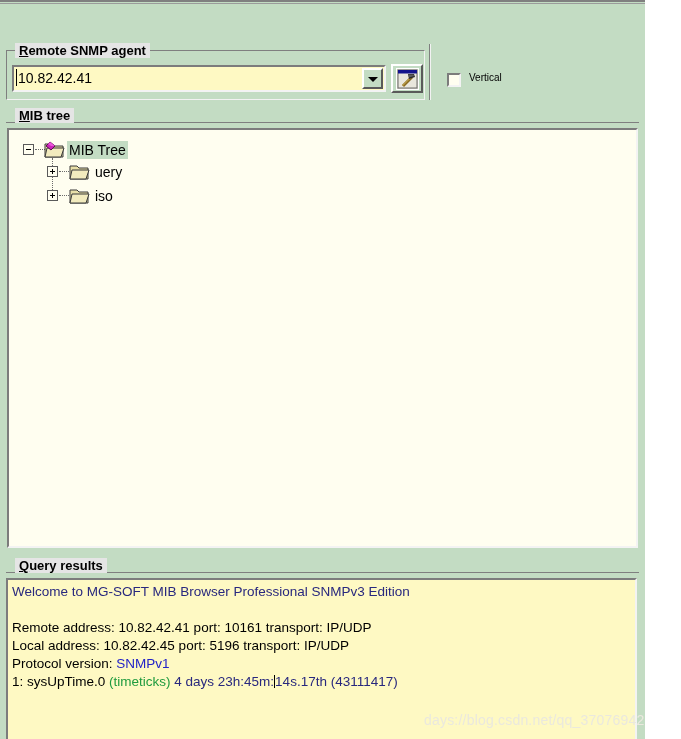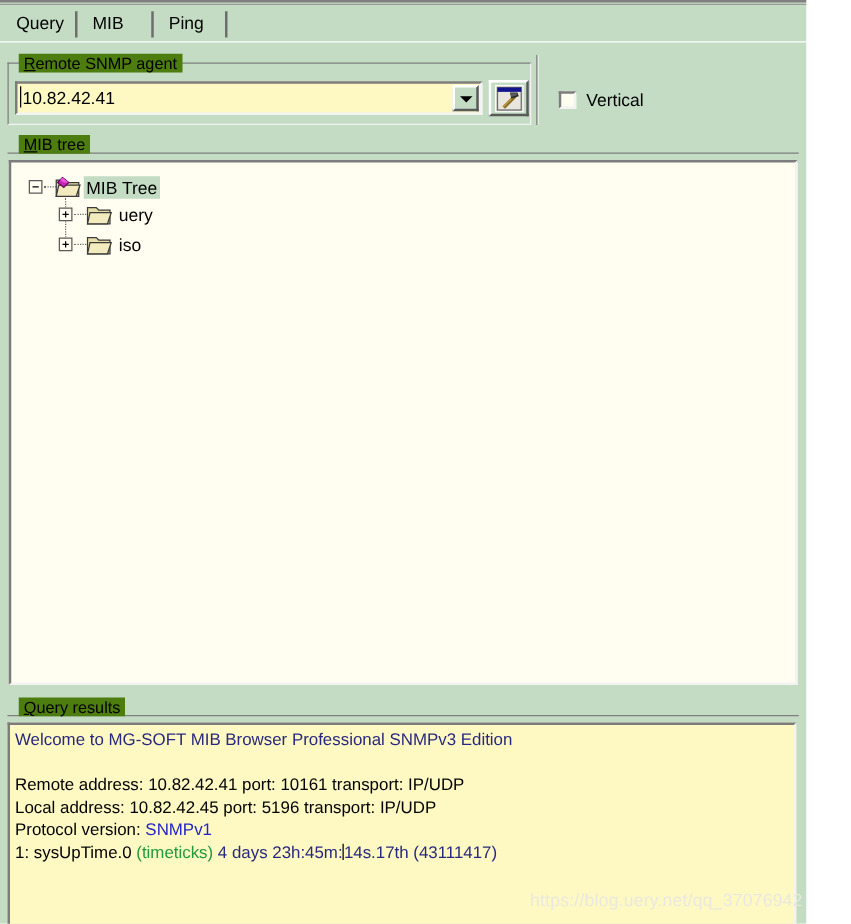--- a/index.html
+++ b/index.html
@@ -93,23 +93,24 @@
   }
   .group-title {
     position: absolute;
     left: 9px;
     top: 0;
     height: 15px;
     line-height: 15px;
     padding: 0 4px;
     font-size: 13px;
     color: #000000;
-    background: #4d7c0f;
+    background: #e5e5e5;
     white-space: nowrap;
     z-index: 2;
+    font-weight: bold;
   }
   .group-title u { text-decoration: underline; }
 
   
   #agent-combo {
     position: absolute;
     left: 12px;
     top: 65px;
     width: 374px;
     height: 27px;
@@ -200,21 +201,21 @@
     height: 14px;
     background: #fffef0;
     border: 2px solid;
     border-color: #7c7c7c #f3f3f3 #f3f3f3 #7c7c7c;
     box-sizing: border-box;
   }
   .checkbox-label {
     position: absolute;
     left: 22px;
     top: 0;
-    font-size: 14px;
+    font-size: 10px;
     color: #000;
     white-space: nowrap;
   }
 
   
   #mibtree-panel {
     position: absolute;
     left: 7px;
     top: 128px;
     width: 631px;
@@ -323,29 +324,20 @@
   }
 </style>
 </head>
 <body>
 
 <div id="app">
 
   <div class="topline"></div>
   <div class="topline2"></div>
 
-  <div id="tabstrip">
-    <div class="tab" style="left:4px;">Query</div>
-    <div class="tab-sep" style="left:60px;"></div>
-    <div class="tab" style="left:65px;">MIB</div>
-    <div class="tab-sep" style="left:121px;"></div>
-    <div class="tab" style="left:126px;">Ping</div>
-    <div class="tab-sep" style="left:180px;"></div>
-    <div class="tab-underline"></div>
-  </div>
 
   <div class="group" style="left:6px; top:43px; width:419px; height:57px;">
     <div class="group-border"></div>
     <div class="group-title"><u>R</u>emote SNMP agent</div>
   </div>
 
   <div id="agent-combo">
     <div id="agent-caret"></div>
     <div id="agent-value">10.82.42.41</div>
     <div id="combo-arrow-btn">
@@ -440,13 +432,13 @@
     <div class="group-title"><u>Q</u>uery results</div>
     <div style="position:absolute;left:0;top:14px;width:633px;height:1px;background:#7f7f7f;"></div>
   </div>
 
   <div id="results-panel">
     <div id="results-text"><div class="line"><span class="c-navy">Welcome to MG-SOFT MIB Browser Professional SNMPv3 Edition</span></div><div class="line">&nbsp;</div><div class="line"><span class="c-black">Remote address: 10.82.42.41  port: 10161 transport: IP/UDP</span></div><div class="line"><span class="c-black">Local address: 10.82.42.45  port: 5196 transport: IP/UDP</span></div><div class="line"><span class="c-black">Protocol version: </span><span class="c-blue">SNMPv1</span></div><div class="line"><span class="c-black">1: sysUpTime.0 </span><span class="c-green">(timeticks)</span><span class="c-navy"> 4 days 23h:45m:</span><span id="results-caret"></span><span class="c-navy">14s.17th (43111417)</span></div></div>
   </div>
 
 </div>
 
-<div id="watermark">https://blog.uery.net/qq_37076942</div>
+<div id="watermark">days://blog.csdn.net/qq_37076942</div>
 
 </body></html>

